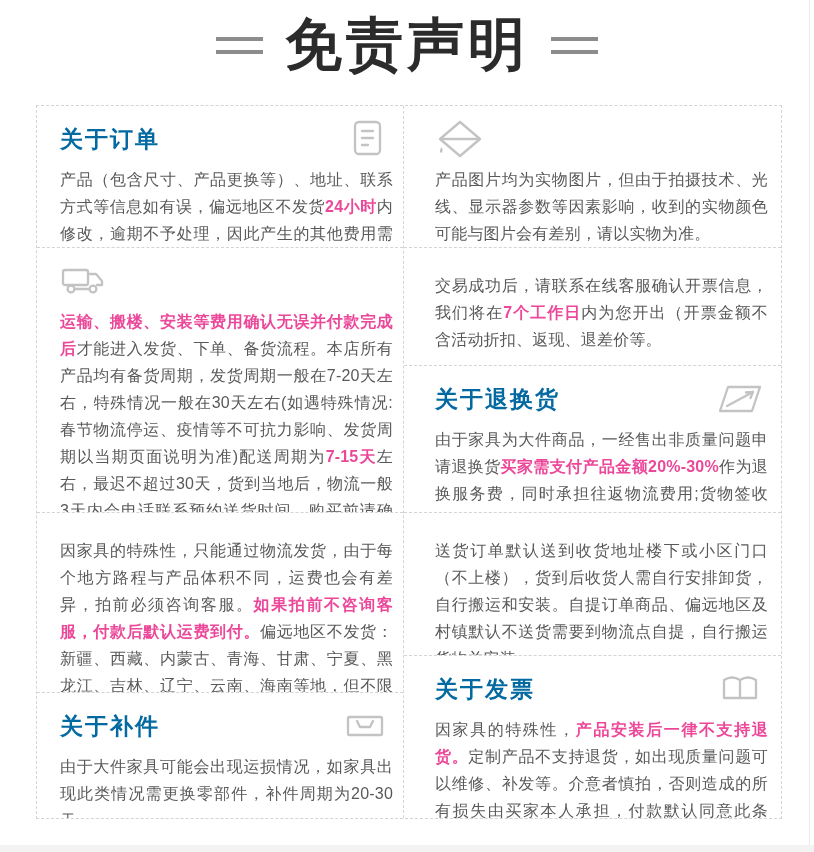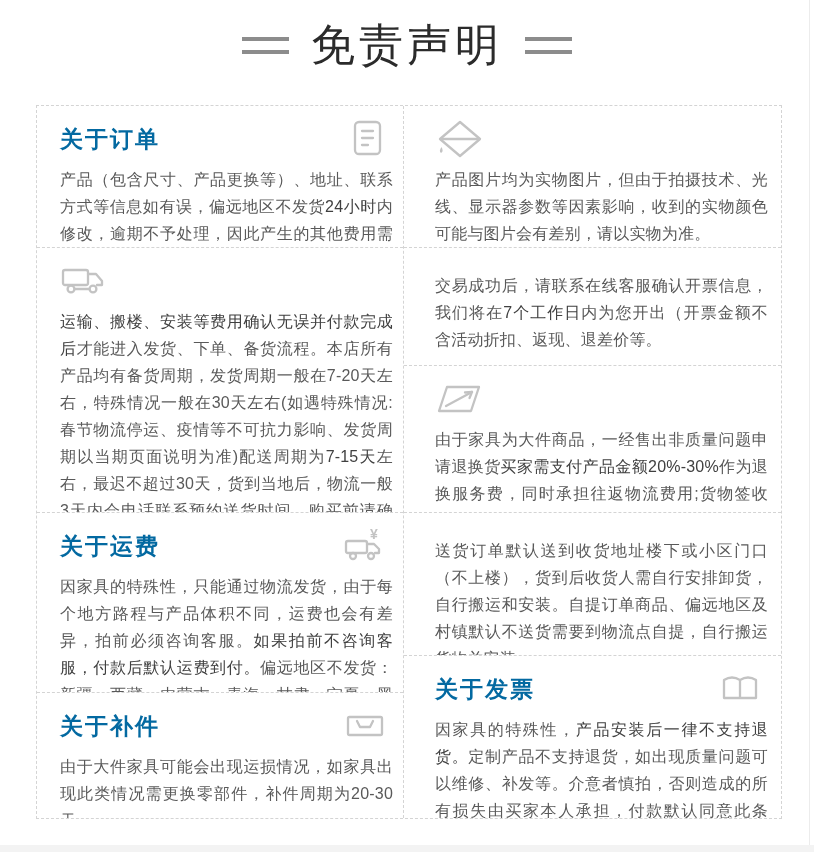--- a/index.html
+++ b/index.html
@@ -7,21 +7,21 @@
     width:814px;height:852px;position:relative;overflow:hidden;
     background:#ffffff;
     font-family:"Liberation Sans","DejaVu Sans",sans-serif;
   }
   
   .title-row{
     position:absolute;top:14px;left:0;right:0;height:62px;
     display:flex;align-items:center;justify-content:center;gap:22px;
   }
   h1.page-title{
-    margin:0;font-size:44px;font-weight:400;color:#2b2b2b;letter-spacing:4px;
+    margin:0;font-size:57px;font-weight:700;color:#2b2b2b;letter-spacing:4px;
   }
   .deco{display:flex;flex-direction:column;}
   .deco i{display:block;width:47px;height:4px;background:#8c8c8c;margin:4.5px 0;}
   
   .content{
     position:absolute;top:105px;left:36px;width:746px;box-sizing:border-box;
     display:flex;align-items:stretch;
     border:1px dashed #d4d4d4;
   }
   .col{box-sizing:border-box;display:flex;flex-direction:column;}
@@ -34,21 +34,21 @@
   .sec-head{display:flex;justify-content:space-between;align-items:center;height:36px;}
   .sec-head h2{
     margin:0;font-size:23px;font-weight:700;color:#0369a1;letter-spacing:2px;white-space:nowrap;
   }
   .icon{width:48px;height:40px;color:#c3c3c3;flex:0 0 auto;margin-right:4px;}
   .icon svg{display:block;width:100%;height:100%;}
   .sec p{
     margin:9px 0 0;font-size:16px;line-height:27px;color:#595959;
     text-align:justify;letter-spacing:0.2px;
   }
-  .hl{color:#404040;font-weight:400;}
+  .hl{color:#ec4899;font-weight:700;}
   
   .page-edge-line{position:absolute;top:0;right:4px;width:1px;height:845px;background:#ececec;}
   .footer-strip{position:absolute;left:0;bottom:0;width:814px;height:7px;background:#f3f3f3;}
 </style>
 </head>
 <body>
 
 <div class="title-row">
   <span class="deco">
       <i></i>
@@ -85,32 +85,20 @@
               <path d="M28 13 h8 l6 7 v4 h-5"></path>
               <circle cx="11" cy="28" r="3.4"></circle>
               <circle cx="33" cy="28" r="3.4"></circle>
               <path d="M15 28 h14"></path>
             </svg>
           </span>
         </div>
         <p><span class="hl">运输、搬楼、安装等费用确认无误并付款完成后</span><span>才能进入发货、下单、备货流程。本店所有产品均有备货周期，发货周期一般在7-20天左右，特殊情况一般在30天左右(如遇特殊情况:春节物流停运、疫情等不可抗力影响、发货周期以当期页面说明为准)配送周期为</span><span class="hl">7-15天</span><span>左右，最迟不超过30天，货到当地后，物流一般3天内会电话联系预约送货时间。购买前请确认好家具收货时间。因家具的特殊性需要</span></p>
       </section>
       <section class="sec" style="height: 180px;">
-        <div class="sec-head">
-          <h2>关于运费</h2>
-          <span class="icon">
-            <svg viewBox="0 0 48 40" fill="none" stroke="currentColor" stroke-width="2.3" stroke-linecap="round" stroke-linejoin="round">
-              <text x="29" y="13" font-size="14" font-weight="bold" fill="currentColor" stroke="none">¥</text>
-              <rect x="5" y="15" width="21" height="12" rx="2"></rect>
-              <path d="M26 18 h7 l5 5 v4 h-4"></path>
-              <circle cx="12" cy="30" r="3"></circle>
-              <circle cx="30" cy="30" r="3"></circle>
-            </svg>
-          </span>
-        </div>
         <p><span>因家具的特殊性，只能通过物流发货，由于每个地方路程与产品体积不同，运费也会有差异，拍前必须咨询客服。</span><span class="hl">如果拍前不咨询客服，付款后默认运费到付。</span><span>偏远地区不发货：新疆、西藏、内蒙古、青海、甘肃、宁夏、黑龙江、吉林、辽宁、云南、海南等地，但不限于这些地区。</span></p>
       </section>
       <section class="sec" style="height: 125px;">
         <div class="sec-head">
           <h2>关于补件</h2>
           <span class="icon">
             <svg viewBox="0 0 48 40" fill="none" stroke="currentColor" stroke-width="2.3" stroke-linecap="round" stroke-linejoin="round">
               <rect x="7" y="11" width="34" height="18" rx="1.5"></rect>
               <path d="M16 15 l3 6 h10 l3 -6"></path>
             </svg>
@@ -130,20 +118,21 @@
             </svg>
           </span>
         </div>
         <p><span>产品图片均为实物图片，但由于拍摄技术、光线、显示器参数等因素影响，收到的实物颜色可能与图片会有差别，请以实物为准。</span></p>
       </section>
       <section class="sec" style="height: 118px;">
         <p><span>交易成功后，请联系在线客服确认开票信息，我们将在</span><span class="hl">7个工作日</span><span>内为您开出（开票金额不含活动折扣、返现、退差价等。</span></p>
       </section>
       <section class="sec" style="height: 147px;">
         <div class="sec-head">
+          <h2>关于退换货</h2>
           <span class="icon">
             <svg viewBox="0 0 48 40" fill="none" stroke="currentColor" stroke-width="2.3" stroke-linecap="round" stroke-linejoin="round">
               <path d="M12 8 H44 L36 32 H4 Z"></path>
               <line x1="11" y1="27" x2="37" y2="13"></line>
               <path d="M37 13 l-7 0.5 M37 13 l-2.5 6"></path>
             </svg>
           </span>
         </div>
         <p><span>由于家具为大件商品，一经售出非质量问题申请退换货</span><span class="hl">买家需支付产品金额20%-30%</span><span>作为退换服务费，同时承担往返物流费用;货物签收后，根据平台规则，外包装完好，且不影响二次销售支持退换货。</span></p>
       </section>

